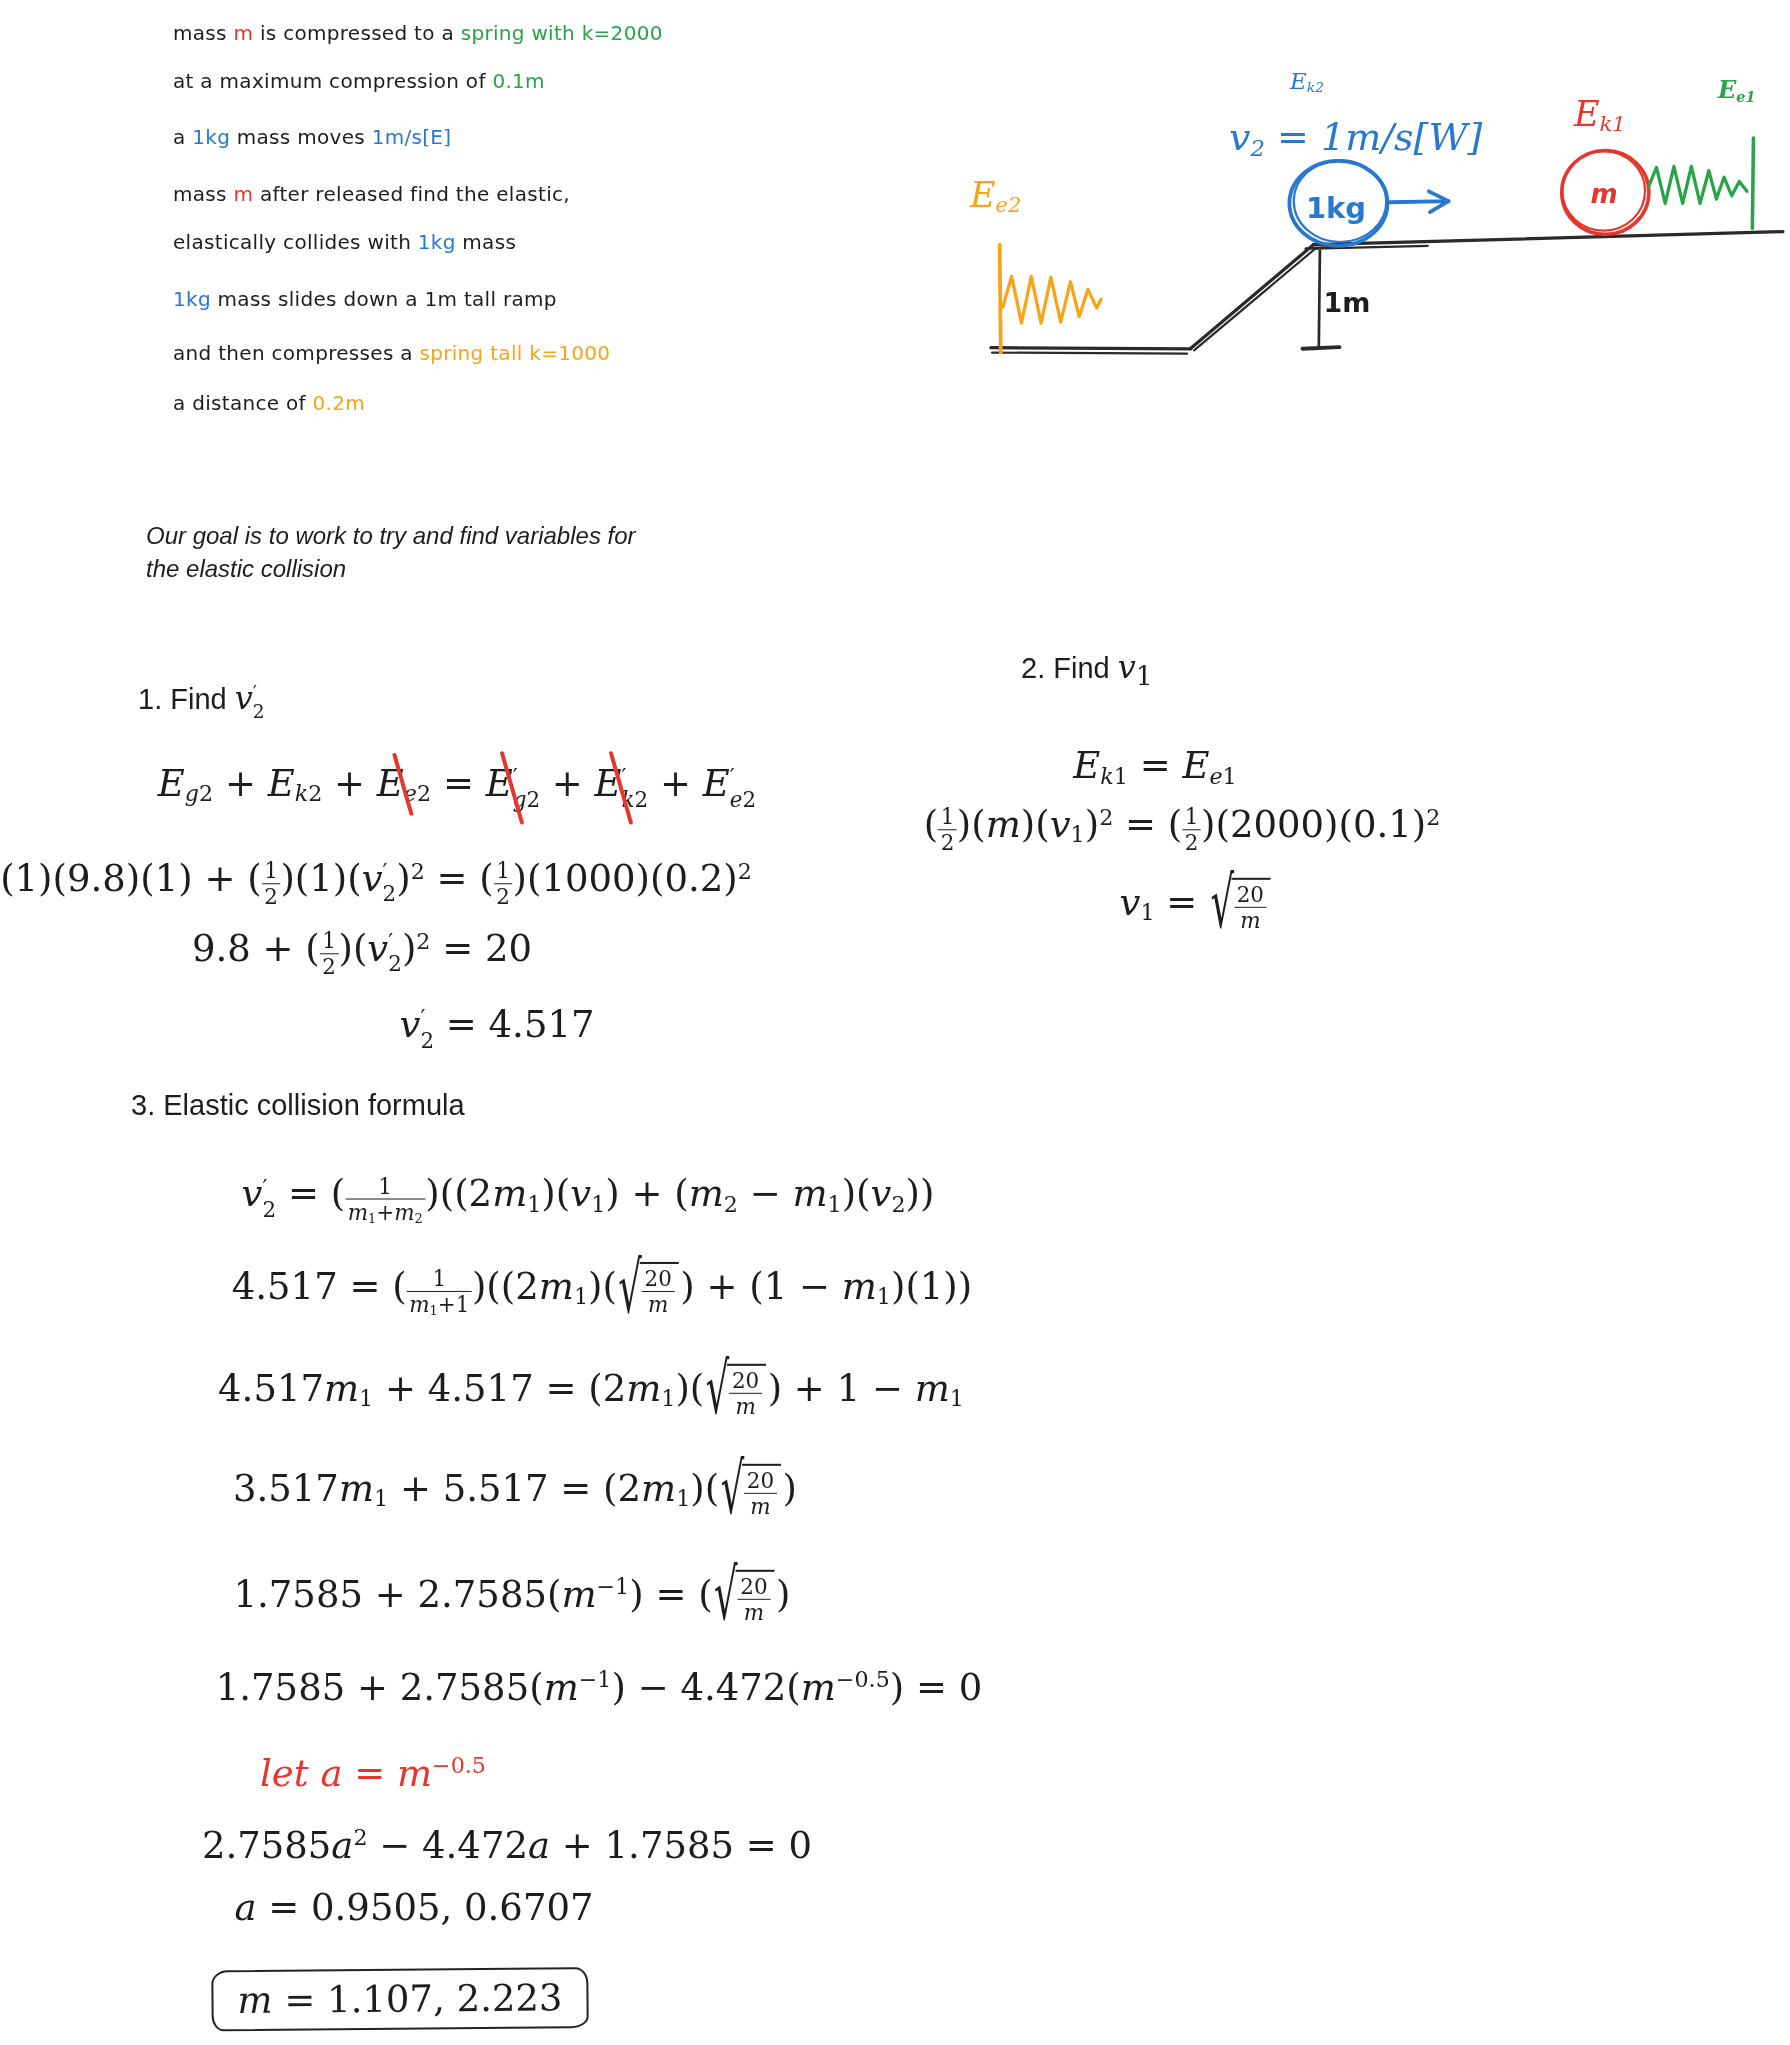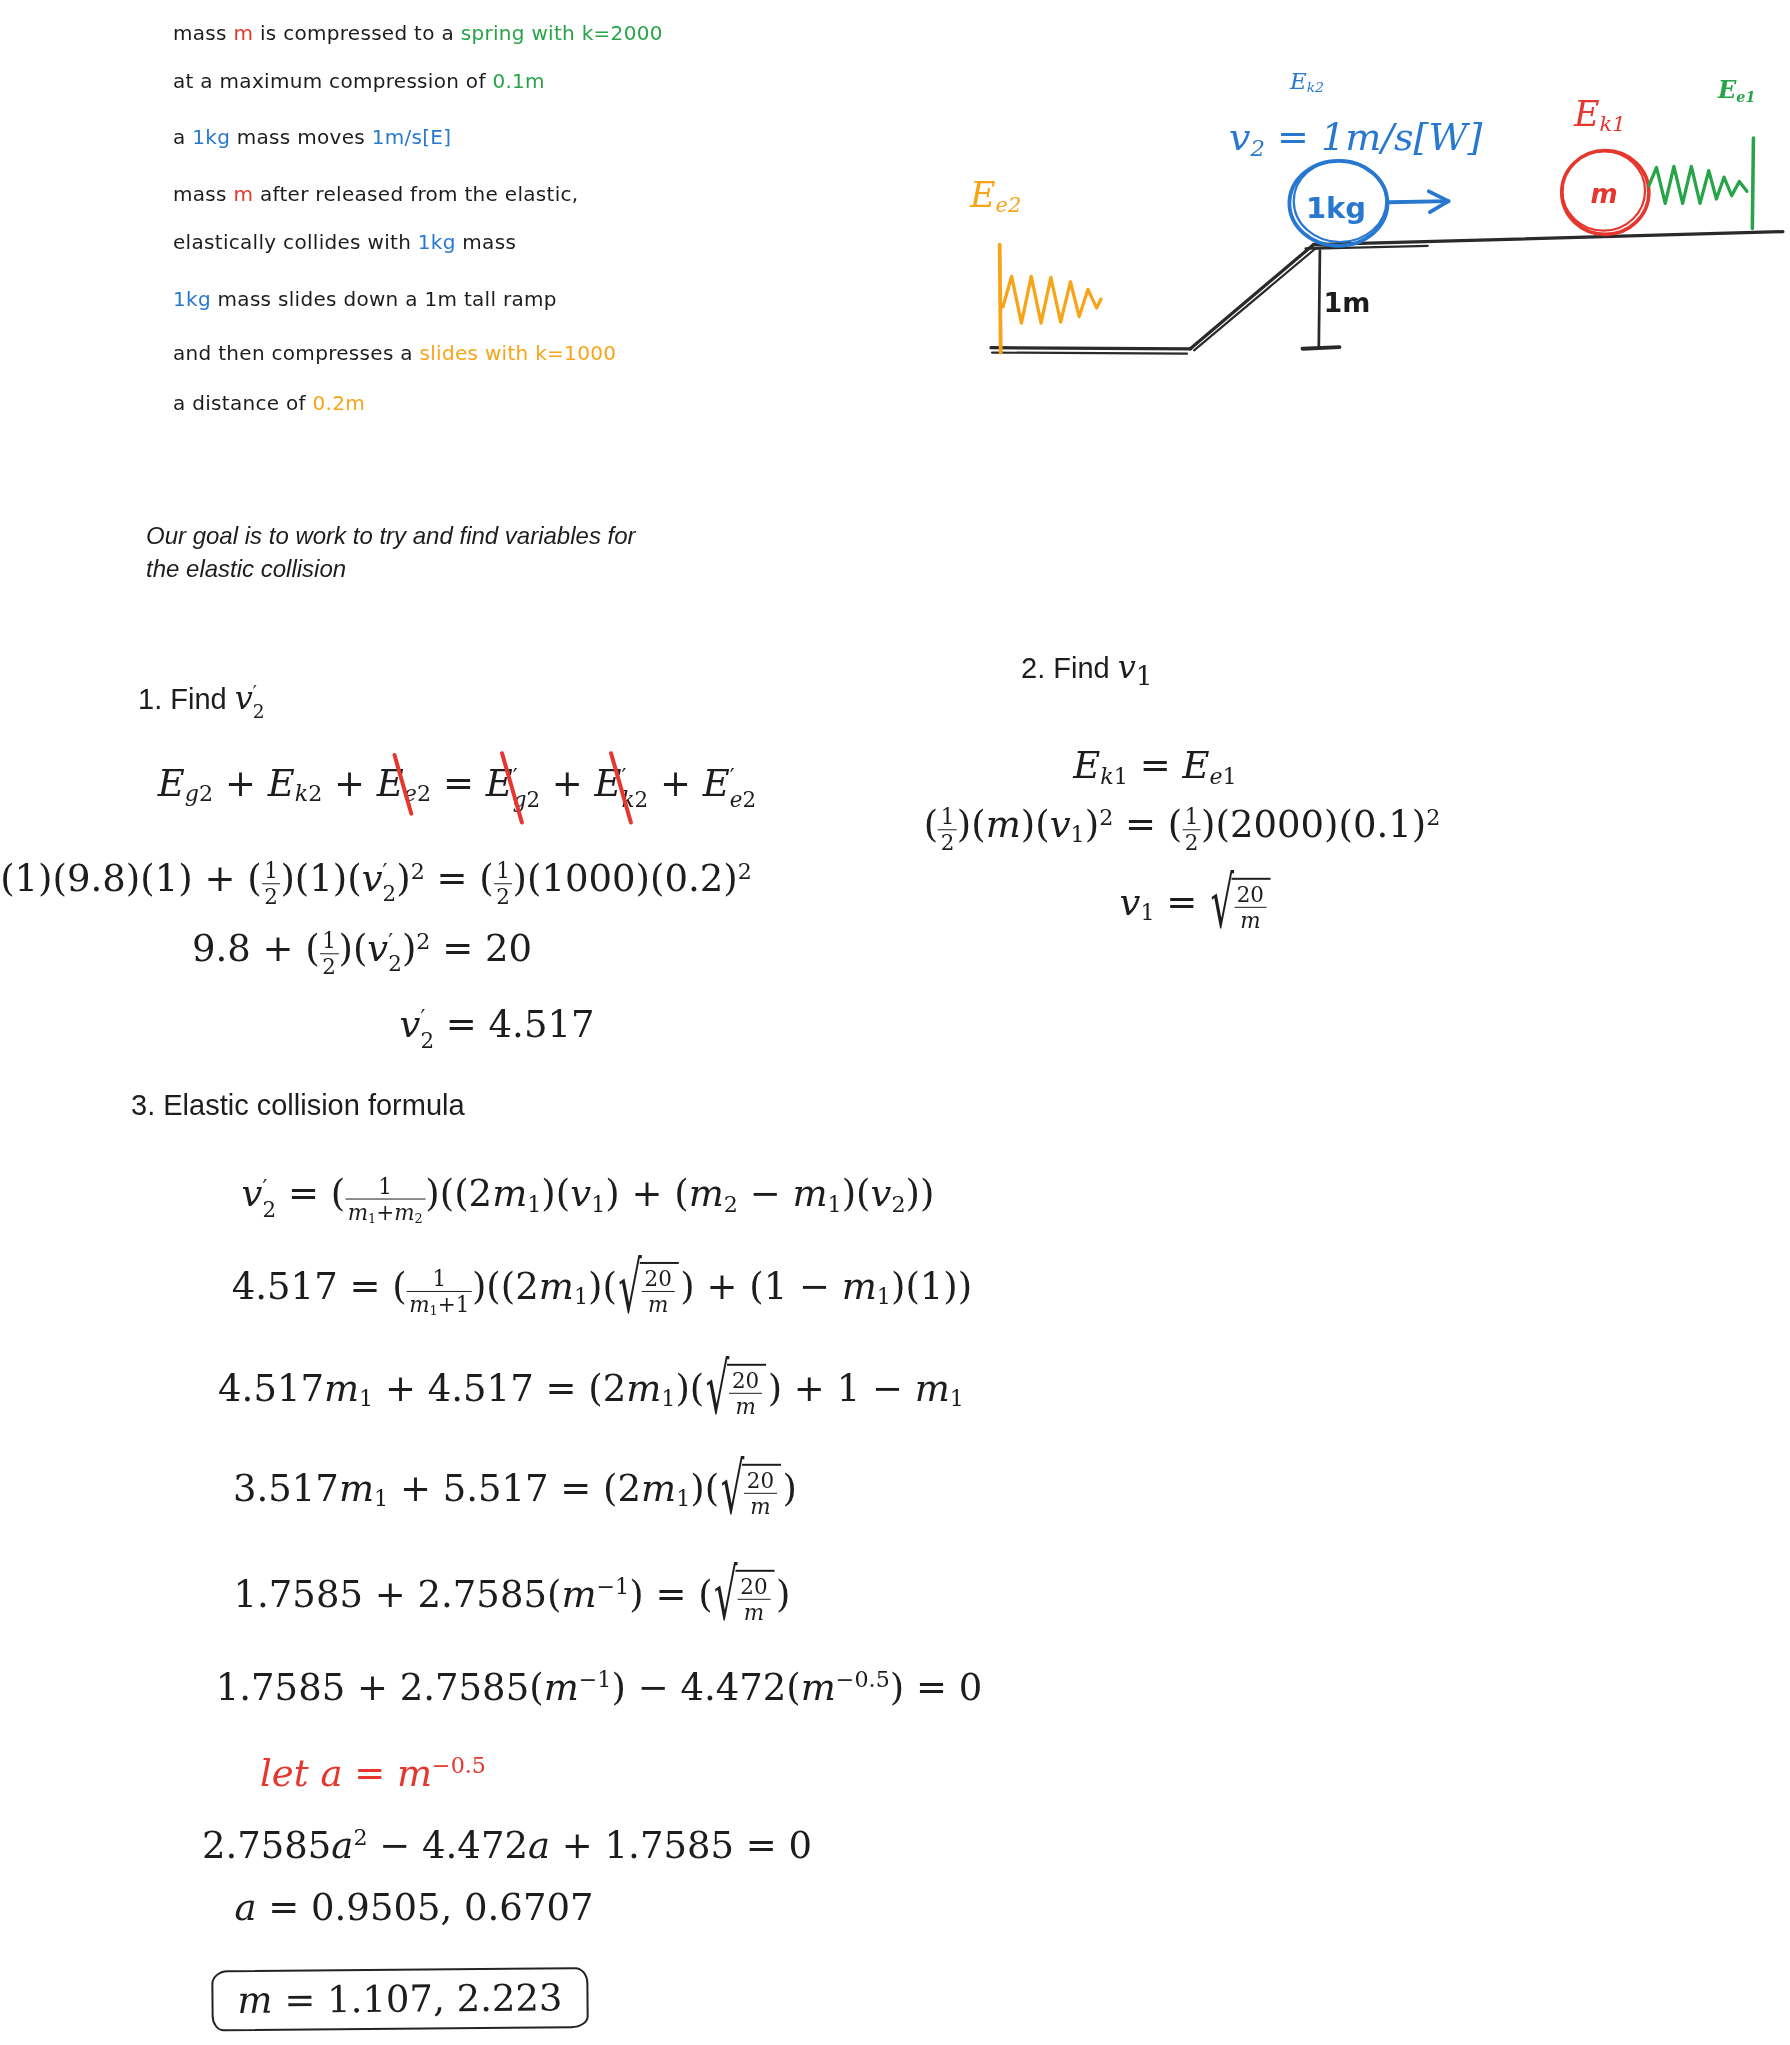--- a/index.html
+++ b/index.html
@@ -48,24 +48,24 @@
   .dhand{position:absolute;transform:translate(-50%,-50%);white-space:nowrap;
          font-family:"DejaVu Sans",sans-serif;font-weight:bold;}
 </style>
 </head>
 <body>
 
 <div id="problem-lines">
     <div class="pline" style="top: 21px;"><span class="seg c-k">mass </span><span class="seg c-r">m</span><span class="seg c-k"> is compressed to a </span><span class="seg c-g">spring with k=2000</span></div>
     <div class="pline" style="top: 69px;"><span class="seg c-k">at a maximum compression of </span><span class="seg c-g">0.1m</span></div>
     <div class="pline" style="top: 125px;"><span class="seg c-k">a </span><span class="seg c-b">1kg</span><span class="seg c-k"> mass moves </span><span class="seg c-b">1m/s[E]</span></div>
-    <div class="pline" style="top: 182px;"><span class="seg c-k">mass </span><span class="seg c-r">m</span><span class="seg c-k"> after released from the elastic,</span></div>
+    <div class="pline" style="top: 182px;"><span class="seg c-k">mass </span><span class="seg c-r">m</span><span class="seg c-k"> after released find the elastic,</span></div>
     <div class="pline" style="top: 230px;"><span class="seg c-k">elastically collides with </span><span class="seg c-b">1kg</span><span class="seg c-k"> mass</span></div>
     <div class="pline" style="top: 287px;"><span class="seg c-b">1kg</span><span class="seg c-k"> mass slides down a 1m tall ramp</span></div>
-    <div class="pline" style="top: 341px;"><span class="seg c-k">and then compresses a </span><span class="seg c-o">slides with k=1000</span></div>
+    <div class="pline" style="top: 341px;"><span class="seg c-k">and then compresses a </span><span class="seg c-o">spring tall k=1000</span></div>
     <div class="pline" style="top: 391px;"><span class="seg c-k">a distance of </span><span class="seg c-o">0.2m</span></div>
   </div>
 
 <svg id="diagram-svg" width="834" height="305" viewBox="0 0 1530 560">
   <g stroke="#2a2a2a" fill="none" stroke-linecap="round" stroke-linejoin="round">
     <path stroke-width="6" d="M58,519 L425,521"></path>
     <path stroke-width="4" d="M60,528 L418,530"></path>
     <path stroke-width="6" d="M424,521 L650,330"></path>
     <path stroke-width="4" d="M431,524 L655,336"></path>
     <path stroke-width="6" d="M650,330 L1512,306"></path>

